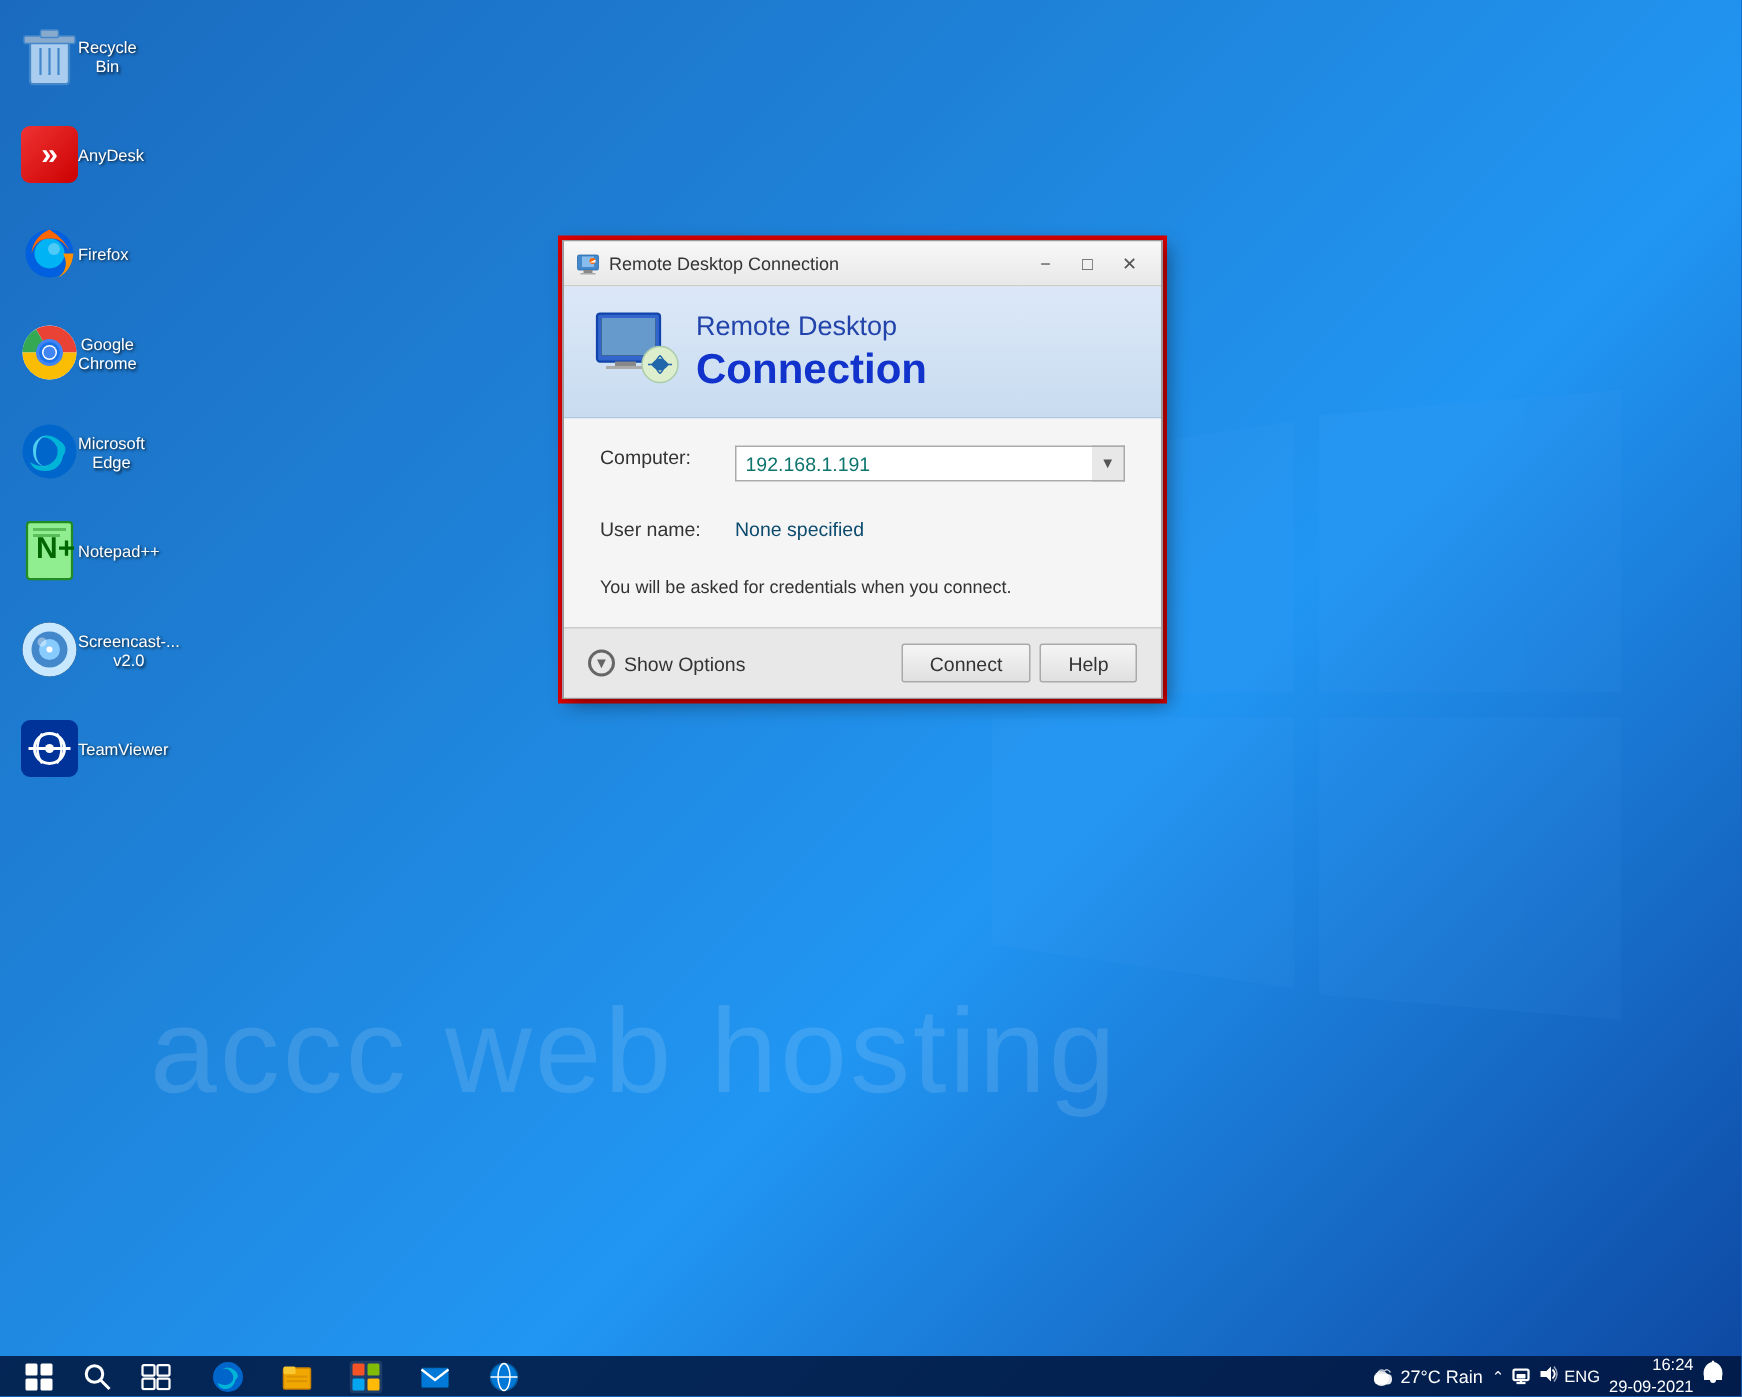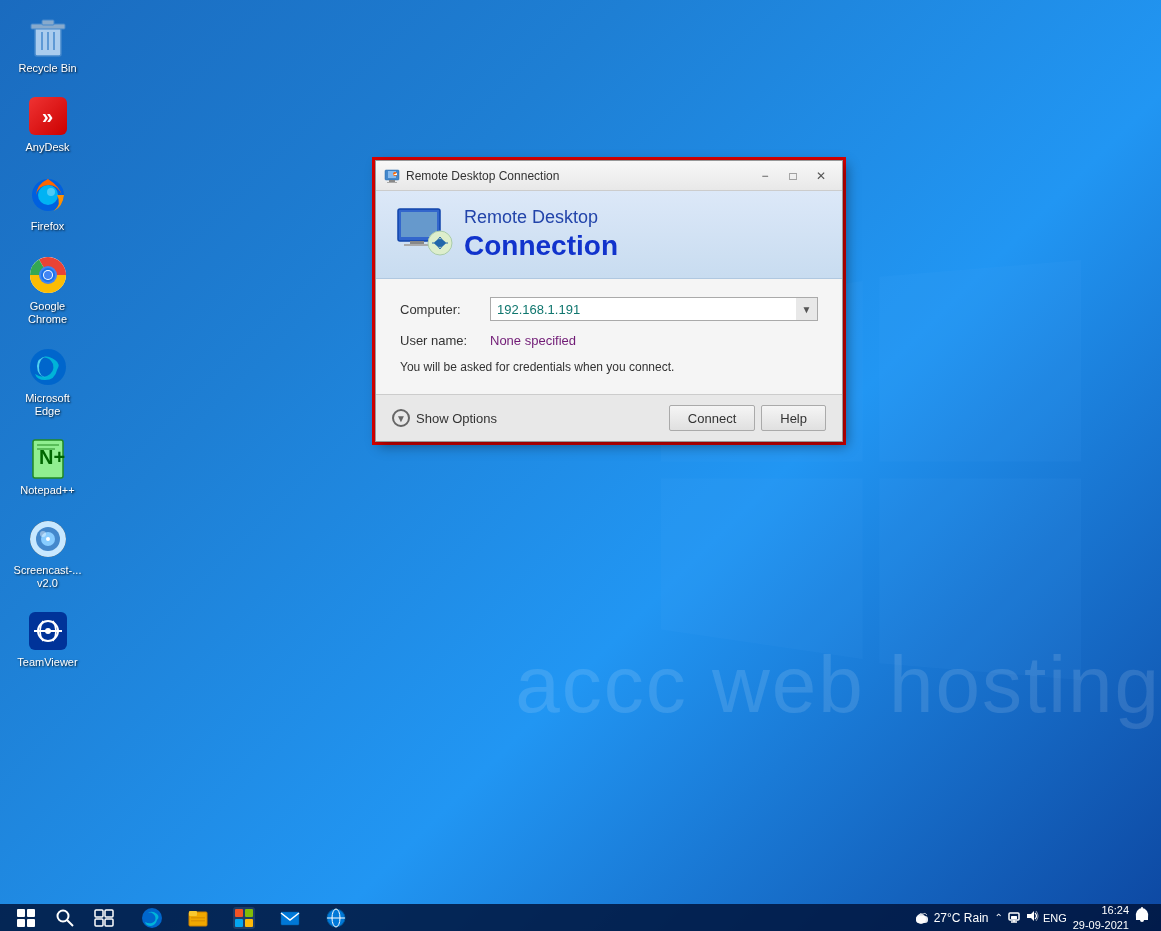--- a/index.html
+++ b/index.html
@@ -28,44 +28,42 @@
       right: 80px;
       top: 260px;
       width: 420px;
       height: 420px;
       opacity: 0.12;
     }
 
     
     .text-watermark {
       position: absolute;
-      bottom: 200px;
+      bottom: 184px;
       left: 100px;
       right: 0;
       font-size: 80px;
       color: rgba(255,255,255,0.12);
       font-weight: 300;
       letter-spacing: 2px;
       pointer-events: none;
-      text-align: right;
     }
 
     
     .desktop-icons {
       position: absolute;
       top: 10px;
       left: 10px;
       display: flex;
       flex-direction: column;
       gap: 8px;
     }
 
     .icon-item {
       display: flex;
-      flex-direction: column;
       align-items: center;
       width: 75px;
       padding: 6px 4px;
       cursor: pointer;
       border-radius: 4px;
     }
 
     .icon-img {
       width: 42px;
       height: 42px;
@@ -178,21 +176,21 @@
     
     .dialog-container {
       position: absolute;
       top: 157px;
       left: 372px;
       z-index: 50;
     }
 
     
     .rdp-dialog {
-      width: 468px;
+      width: 400px;
       background: #f0f0f0;
       border: 1px solid #999;
       box-shadow: 4px 4px 12px rgba(0,0,0,0.4);
       font-family: 'Segoe UI', Arial, sans-serif;
     }
 
     
     .rdp-dialog-wrapper {
       border: 3px solid #dd0000;
       display: inline-block;
@@ -276,34 +274,34 @@
     }
 
     
     .dialog-body {
       background: #f5f5f5;
       padding: 18px 24px 12px 24px;
     }
 
     .dialog-field {
       display: flex;
-      align-items: center;
-      margin-bottom: 12px;
+      align-items: flex-start;
+      margin-bottom: 24px;
     }
 
     .dialog-field-label {
       width: 90px;
       font-size: 13px;
       color: #333;
       flex-shrink: 0;
     }
 
     .dialog-field-value {
       font-size: 13px;
-      color: #701a75;
+      color: #0c4a6e;
     }
 
     .dialog-input-wrapper {
       flex: 1;
       position: relative;
     }
 
     .dialog-input {
       width: 100%;
       height: 24px;

